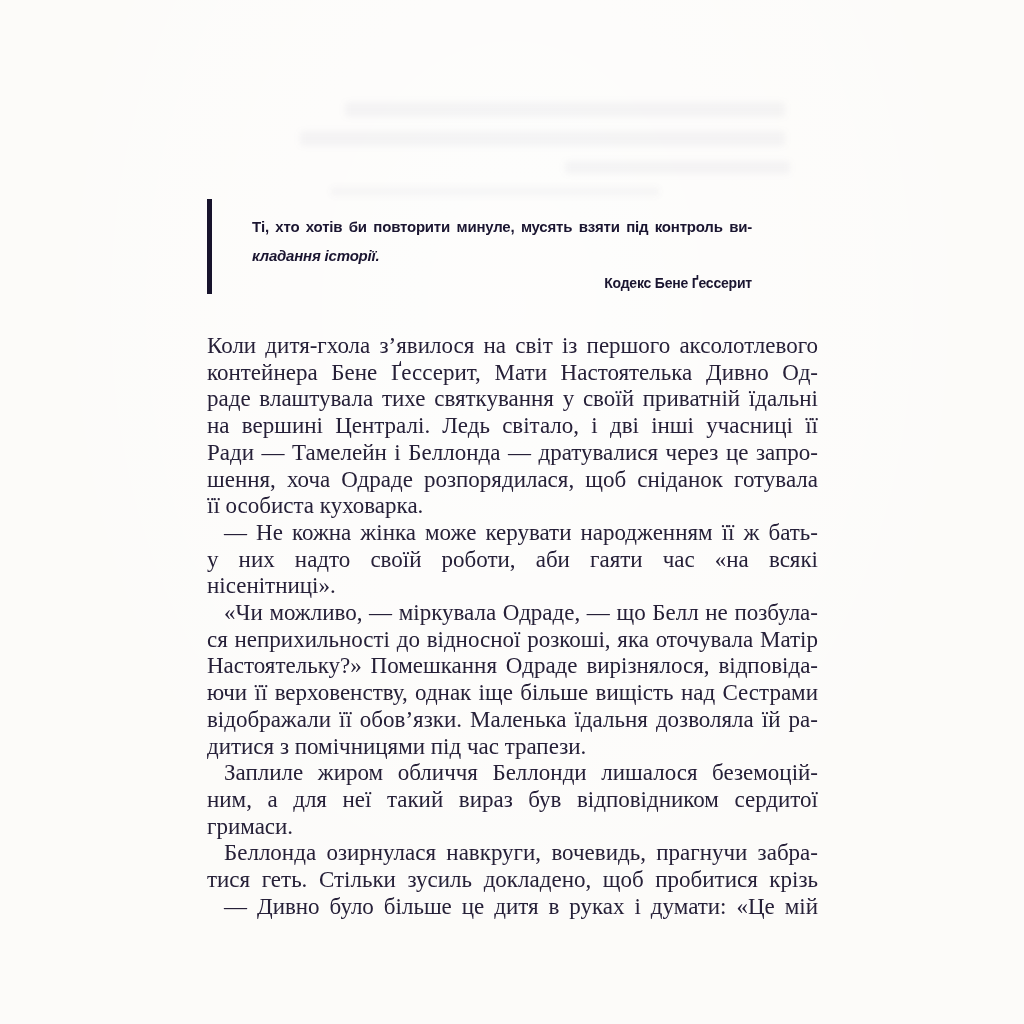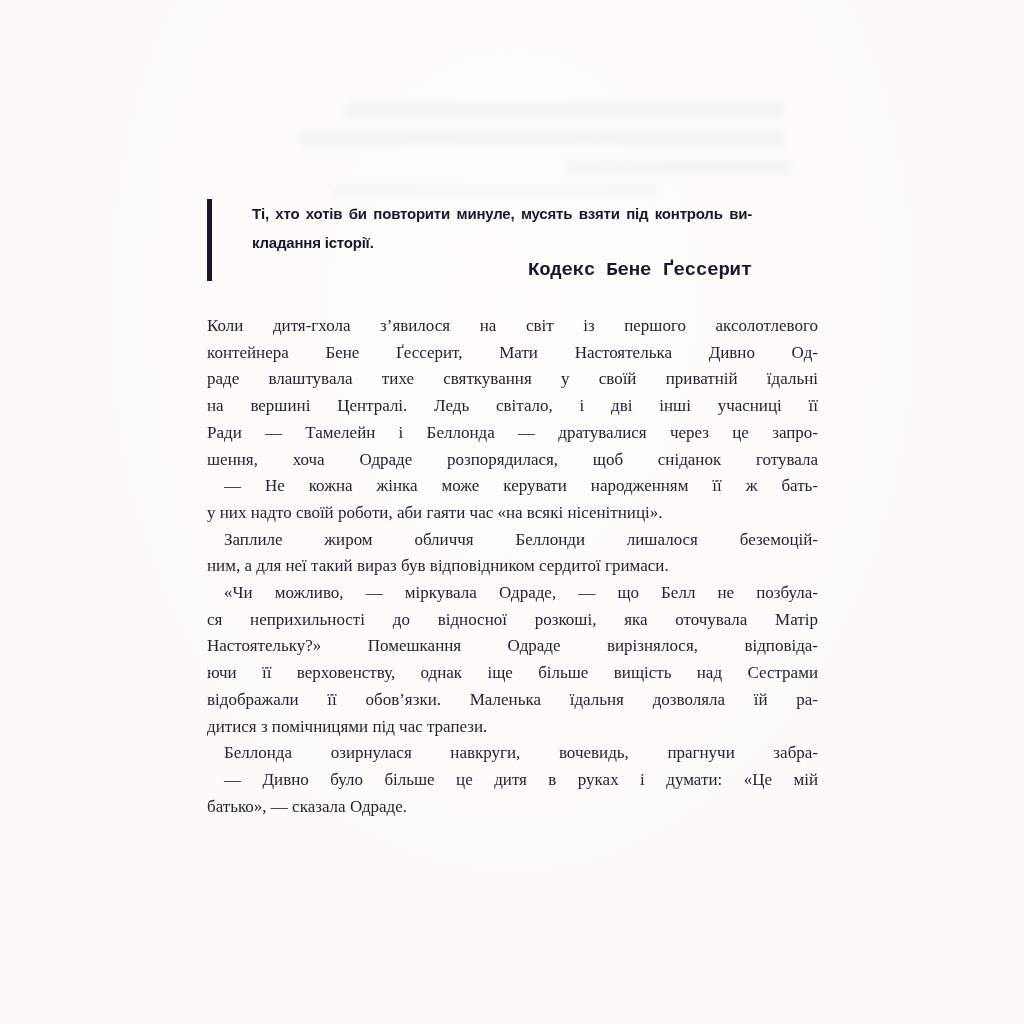--- a/index.html
+++ b/index.html
@@ -47,42 +47,43 @@
     padding-left: 40px;
     color: #1a1530;
   }
   .epi-lines {
     font-family: "Liberation Sans", sans-serif;
     font-weight: 700;
     font-size: 15px;
     line-height: 29px;
     letter-spacing: -0.2px;
     width: 500px;
+    margin-top: 13px;
   }
   .epi-line { text-align: justify; text-align-last: justify; }
-  .epi-line.last-line { text-align-last: left; }
+  .epi-line.last-line { text-align-last: left; font-style: italic; }
   .epi-attr {
-    font-family: Liberation Mono, monospace;
+    font-family: Liberation Sans, sans-serif;
     font-weight: 700;
-    font-size: 19px;
+    font-size: 14px;
     line-height: 22px;
     letter-spacing: -0.2px;
     width: 500px;
     text-align: right;
     margin-top: 2px;
   }
 
   
   .body-text {
     position: absolute;
     left: 207px;
-    top: 313px;
+    top: 333px;
     width: 611px;
     font-family: "Liberation Serif", serif;
-    font-size: 17px;
+    font-size: 23px;
     line-height: 26.7px;
     color: #262038;
   }
   .line {
     text-align: justify;
     text-align-last: justify;
   }
   .line.last-line { text-align-last: left; }
   .line.indent { padding-left: 17px; }
   .italic { }
@@ -106,39 +107,40 @@
   </div>
 
   <div class="body-text">
       <div class="paragraph">
         <div class="line"><span>Коли дитя-гхола з’явилося на світ із першого аксолотлевого</span></div>
         <div class="line"><span>контейнера Бене Ґессерит, Мати Настоятелька Дивно Од-</span></div>
         <div class="line"><span>раде влаштувала тихе святкування у своїй приватній їдальні</span></div>
         <div class="line"><span>на вершині Централі. Ледь світало, і дві інші учасниці її</span></div>
         <div class="line"><span>Ради — Тамелейн і Беллонда — дратувалися через це запро-</span></div>
         <div class="line"><span>шення, хоча Одраде розпорядилася, щоб сніданок готувала</span></div>
+        <div class="line last-line"><span>її особиста куховарка.</span></div>
       </div>
       <div class="paragraph">
         <div class="line indent"><span>— Не кожна жінка може керувати народженням її ж бать-</span></div>
         <div class="line last-line"><span>у них надто своїй роботи, аби гаяти час «на всякі нісенітниці».</span></div>
-      </div>
-      <div class="paragraph">
-        <div class="line indent"><span>Заплиле жиром обличчя Беллонди лишалося беземоцій-</span></div>
-        <div class="line last-line"><span>ним, а для неї такий вираз був відповідником сердитої гримаси.</span></div>
       </div>
       <div class="paragraph">
         <div class="line indent"><span>«Чи можливо, — міркувала Одраде, — що Белл не позбула-</span></div>
         <div class="line"><span>ся неприхильності до відносної розкоші, яка оточувала Матір</span></div>
         <div class="line"><span>Настоятельку?» Помешкання Одраде вирізнялося, відповіда-</span></div>
         <div class="line"><span>ючи її верховенству, однак іще більше вищість над Сестрами</span></div>
         <div class="line"><span>відображали її обов’язки. Маленька їдальня дозволяла їй ра-</span></div>
         <div class="line last-line"><span>дитися з помічницями під час трапези.</span></div>
       </div>
       <div class="paragraph">
+        <div class="line indent"><span>Заплиле жиром обличчя Беллонди лишалося беземоцій-</span></div>
+        <div class="line last-line"><span>ним, а для неї такий вираз був відповідником сердитої гримаси.</span></div>
+      </div>
+      <div class="paragraph">
         <div class="line indent"><span>Беллонда озирнулася навкруги, вочевидь, прагнучи забра-</span></div>
+        <div class="line"><span>тися геть. Стільки зусиль докладено, щоб пробитися крізь</span></div>
       </div>
       <div class="paragraph">
         <div class="line indent"><span>— Дивно було більше це дитя в руках і думати: </span><span class="italic">«Це мій</span></div>
-        <div class="line last-line"><span class="italic">батько»,</span><span> — сказала Одраде.</span></div>
       </div>
     </div>
 
 </div>
 
 </body></html>

